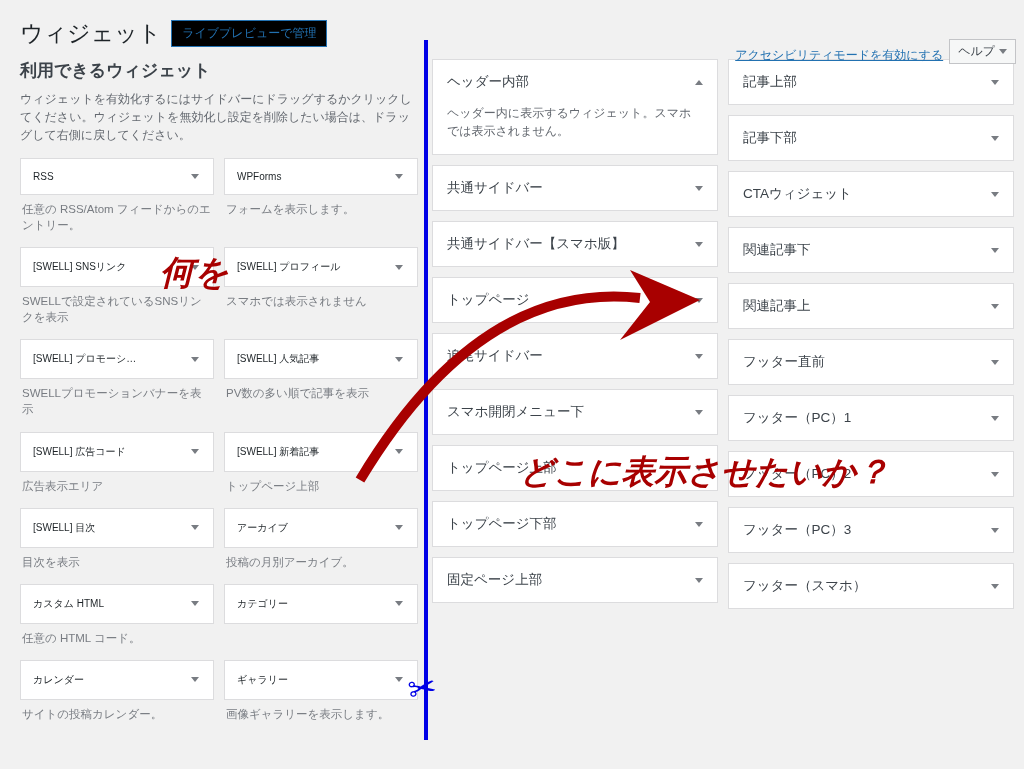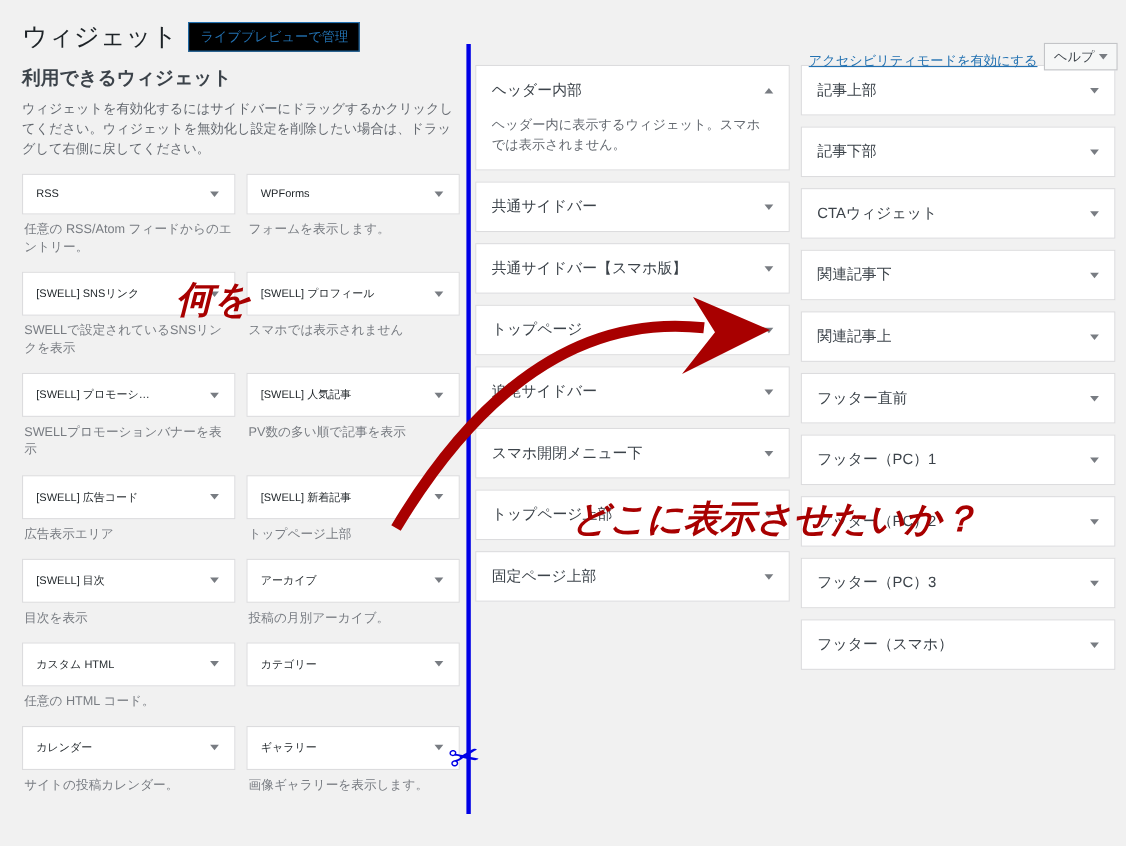--- a/index.html
+++ b/index.html
@@ -323,20 +323,26 @@
           </div>
         </div>
         <div class="area-box">
           <div class="area-header">
             <span>トップページ上部</span>
             <span class="triangle-down"></span>
           </div>
         </div>
         <div class="area-box">
           <div class="area-header">
+            <span>トップページ下部</span>
+            <span class="triangle-down"></span>
+          </div>
+        </div>
+        <div class="area-box">
+          <div class="area-header">
             <span>固定ページ上部</span>
             <span class="triangle-down"></span>
           </div>
         </div>
       </div>
     <div class="area-col" id="areas-col2">
         <div class="area-box">
           <div class="area-header">
             <span>記事上部</span>
             <span class="triangle-down"></span>

